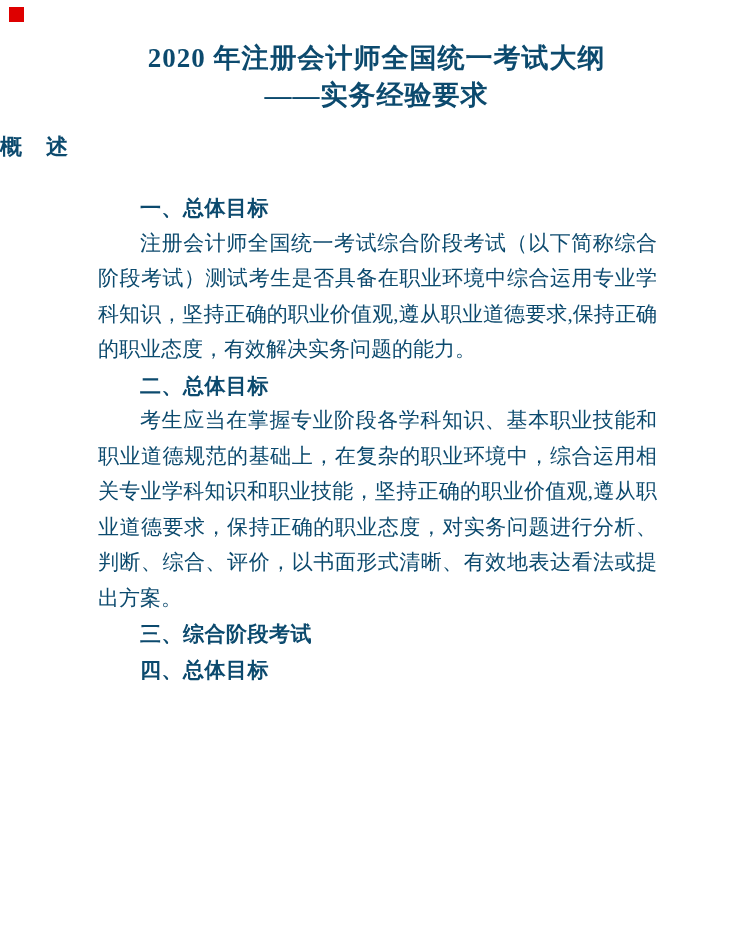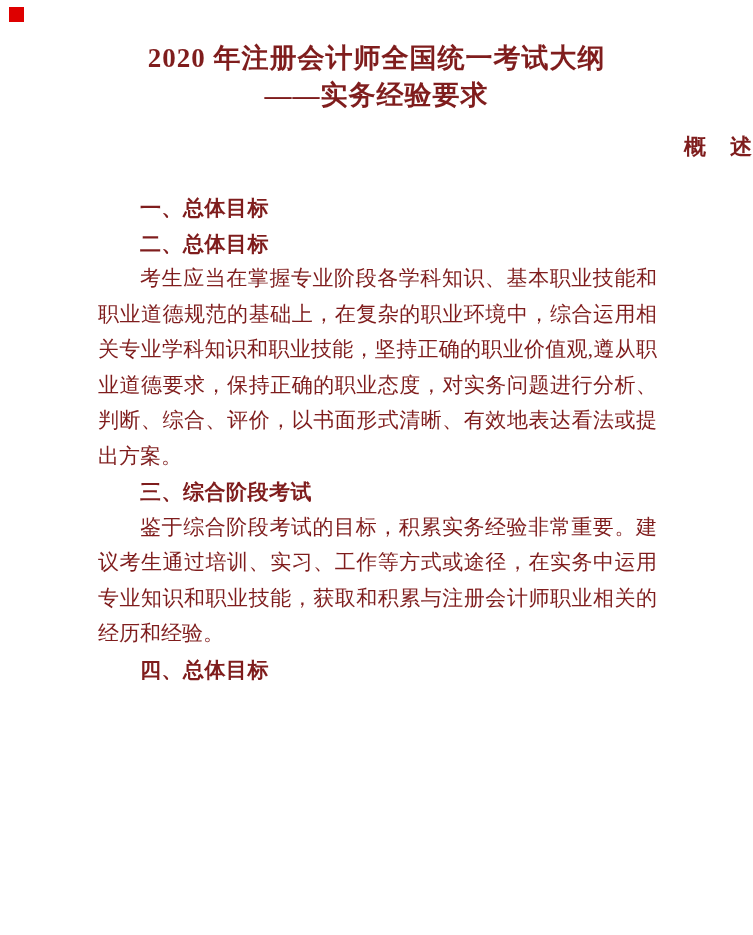--- a/index.html
+++ b/index.html
@@ -6,21 +6,21 @@
     margin: 0;
     padding: 0;
     background: #ffffff;
   }
   .page {
     position: relative;
     width: 753px;
     height: 935px;
     background: #ffffff;
     overflow: hidden;
-    color: #7f1d1d;
+    color: #0c4a6e;
   }
   .rec-marker {
     position: absolute;
     left: 9px;
     top: 7px;
     width: 15px;
     height: 15px;
   }
   .doc-title {
     margin: 0;
@@ -30,21 +30,21 @@
     font-size: 27px;
     line-height: 37px;
     letter-spacing: 1px;
     white-space: nowrap;
   }
   .doc-title.first {
     padding-top: 40px;
   }
   .overview-heading {
     margin: 20px 0 0 0;
-    text-align: right;
+    text-align: left;
     font-family: "Liberation Serif", serif;
     font-weight: bold;
     font-size: 22px;
     line-height: 26px;
     letter-spacing: 1px;
   }
   .body-block {
     margin: 30px 96px 0 98px; 
   }
   .section-heading {
@@ -76,23 +76,23 @@
 
   <h1 class="doc-title first">2020 年注册会计师全国统一考试大纲</h1>
 
   <h1 class="doc-title">——实务经验要求</h1>
 
   <h2 class="overview-heading">概　述</h2>
 
   <div class="body-block">
 
     <h3 class="section-heading">一、总体目标</h3>
+    <p class="para">注册会计师全国统一考试综合阶段考试（以下简称综合阶段考试）测试考生是否具备在职业环境中综合运用专业学科知识，坚持正确的职业价值观,遵从职业道德要求,保持正确的职业态度，有效解决实务问题的能力。</p>
 
     <h3 class="section-heading">二、总体目标</h3>
     <p class="para">考生应当在掌握专业阶段各学科知识、基本职业技能和职业道德规范的基础上，在复杂的职业环境中，综合运用相关专业学科知识和职业技能，坚持正确的职业价值观,遵从职业道德要求，保持正确的职业态度，对实务问题进行分析、判断、综合、评价，以书面形式清晰、有效地表达看法或提出方案。</p>
 
     <h3 class="section-heading">三、综合阶段考试</h3>
-    <p class="para">鉴于综合阶段考试的目标，积累实务经验非常重要。建议考生通过培训、实习、工作等方式或途径，在实务中运用专业知识和职业技能，获取和积累与注册会计师职业相关的经历和经验。</p>
 
     <h3 class="section-heading">四、总体目标</h3>
 
   </div>
 </div>
 
 </body></html>

